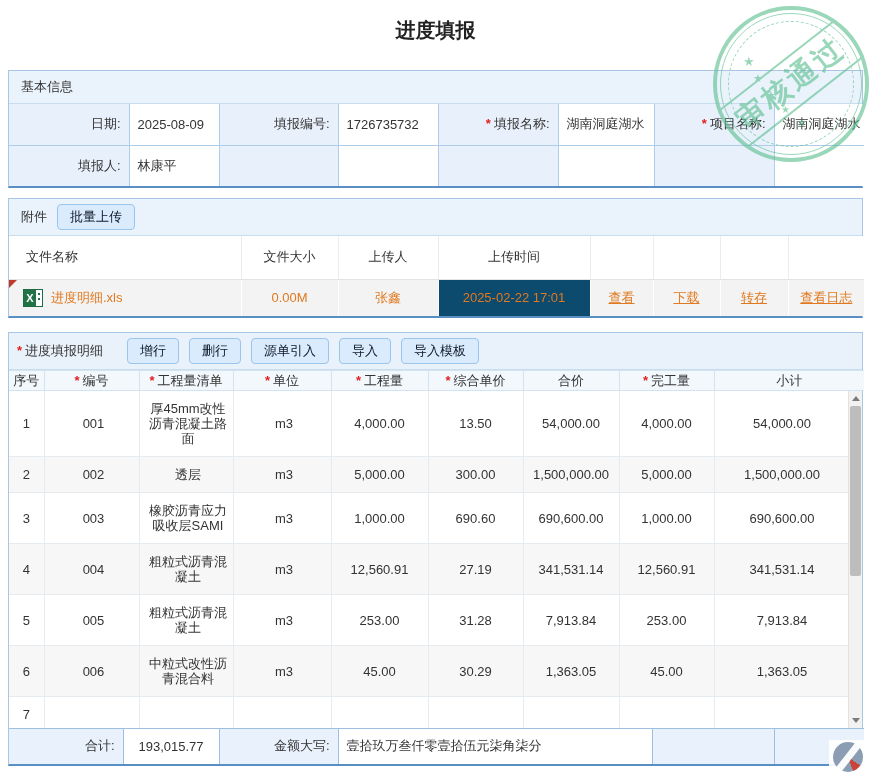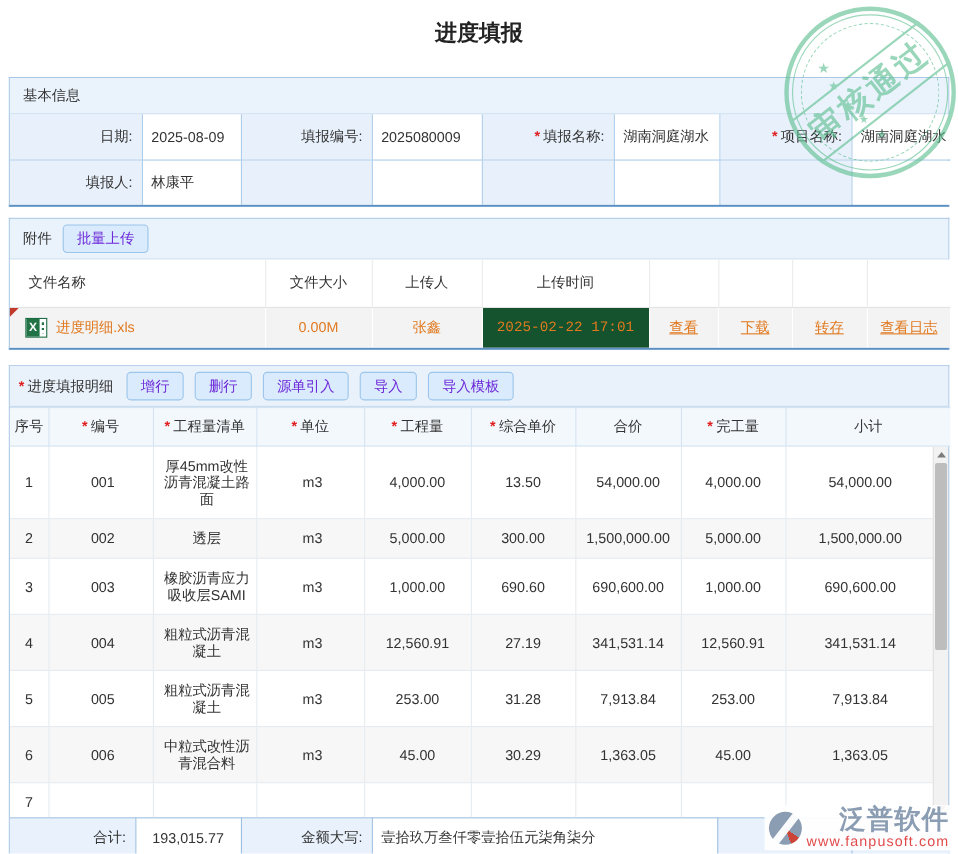--- a/index.html
+++ b/index.html
@@ -29,52 +29,52 @@
   .info-grid td { border: 1px solid #aecdea; height: 41px; padding: 0 8px; background: #fff; overflow: hidden; white-space: nowrap; }
   .info-grid td.lbl { background: #e8f1fb; text-align: right; }
   .info-grid tr:first-child td { border-top: none; }
   .info-grid td:first-child { border-left: none; }
   .info-grid td:last-child { border-right: none; }
   .info-grid tr:last-child td { border-bottom: none; }
 
   
   .attach-bar { display: flex; align-items: center; gap: 10px; background: #eaf3fc; padding: 5px 12px; border-bottom: 1px solid #c9ddf0; }
   .btn {
-    background: #d9ebfc; border: 1px solid #9cc5ec; color: #6d28d9;
+    background: #d9ebfc; border: 1px solid #9cc5ec; color: #0f172a;
     border-radius: 4px; font-size: 13px; padding: 4px 12px; cursor: pointer;
     font-family: inherit; line-height: 16px;
   }
   .attach-table { width: 100%; border-collapse: collapse; table-layout: fixed; }
   .attach-table th {
     font-weight: normal; height: 43px; background: #fff; color: #333;
     border-bottom: 1px solid #e3e3e3; border-left: 1px solid #ececec; text-align: center;
   }
   .attach-table th:first-child { border-left: none; text-align: left; padding-left: 17px; }
   .attach-table td {
     height: 37px; background: #f3f3f3; color: #e0791f; text-align: center;
     border-left: 1px solid #fff; position: relative;
   }
   .attach-table td:first-child { border-left: none; text-align: left; padding-left: 14px; }
-  .attach-table td.time-cell { background: #14532d; font-family: Liberation Mono, monospace; }
+  .attach-table td.time-cell { background: #0c4a6e; }
   .file-cell { display: flex; align-items: center; gap: 8px; }
   .corner-flag { position: absolute; left: 0; top: 0; width: 0; height: 0;
     border-top: 8px solid #c0392b; border-right: 8px solid transparent; }
   .xls-icon { display: inline-flex; width: 20px; height: 18px; border: 1px solid #1c6b43; background: #fff; flex: none; }
   .xls-x { width: 12px; background: #217346; color: #fff; font-size: 11px; font-weight: bold;
     display: flex; align-items: center; justify-content: center; }
   .xls-lines { flex: 1; margin: 3px 2px; background: repeating-linear-gradient(#217346 0 2px, #fff 2px 5px); }
   a.action-link { color: #e0791f; text-decoration: underline; cursor: pointer; }
 
   
-  .detail-toolbar { display: flex; align-items: center; gap: 10px; background: #e9f1fa; padding: 5px 8px; border-bottom: 1px solid #c9ddf0; }
+  .detail-toolbar { display: flex; align-items: center; gap: 22px; background: #e9f1fa; padding: 5px 8px; border-bottom: 1px solid #c9ddf0; }
   .detail-toolbar .sec-label { margin-right: 2px; }
   .detail-head-table, .detail-body-table { border-collapse: collapse; table-layout: fixed; }
   .detail-head-table { width: 855px; }
   .detail-head-table th {
-    background: #f3f8fd; border: 1px solid #d4e3f1; height: 35px;
+    background: #f3f8fd; border: 1px solid #d4e3f1; height: 20px;
     font-weight: normal; color: #333; text-align: center;
   }
   .detail-head-table th:first-child { border-left: none; }
   .detail-head-table th:last-child { border-right: none; }
   .detail-body-wrap { position: relative; height: 337px; overflow: hidden; }
   .detail-body-table { width: 841px; }
   .detail-body-table td { border: 1px solid #e6ebf0; padding: 10px 4px; line-height: 15px; word-break: break-all; }
   .detail-body-table td:first-child { border-left: none; }
   .detail-body-table tr:nth-child(even) td { background: #f7f7f7; }
   .detail-body-table tr:first-child td { border-top: none; }
@@ -158,21 +158,21 @@
       <col style="width:120px">
         <col style="width:96px">
         <col style="width:120px">
         <col style="width:90px">
     </colgroup>
     <tbody>
         <tr>
       <td class="lbl">日期:</td>
       <td>2025-08-09</td>
       <td class="lbl">填报编号:</td>
-      <td>2025080009</td>
+      <td>1726735732</td>
       <td class="lbl"><span class="req">*</span><span>填报名称:</span></td>
       <td>湖南洞庭湖水</td>
       <td class="lbl"><span class="req">*</span><span>项目名称:</span></td>
       <td>湖南洞庭湖水</td>
     </tr>
     <tr>
       <td class="lbl">填报人:</td>
       <td>林康平</td>
       <td class="lbl"></td>
       <td></td>
@@ -395,17 +395,13 @@
       <td class="f-val left">壹拾玖万叁仟零壹拾伍元柒角柒分</td>
       <td></td>
       <td></td>
     </tr>
   </tbody>
     </table>
 </section>
 
 <div class="brand">
   <span class="brand-icon"></span>
-  <span class="brand-txt">
-    <span class="brand-name">泛普软件</span>
-    <span class="brand-url">www.fanpusoft.com</span>
-  </span>
 </div>
 
 </body></html>

